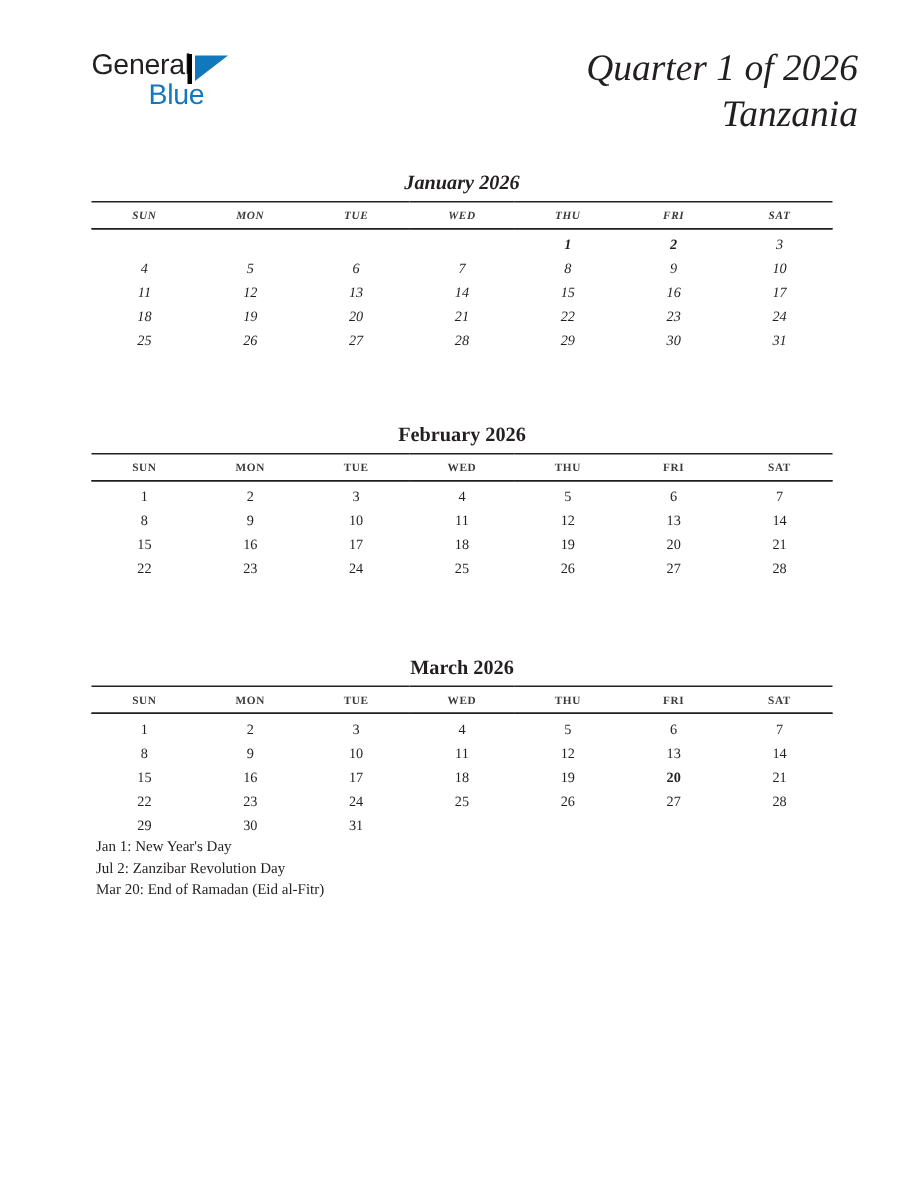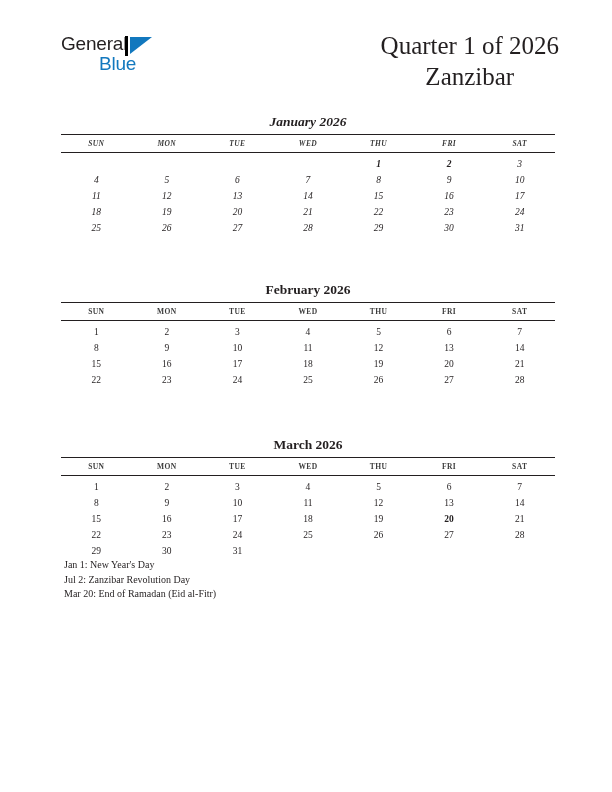--- a/index.html
+++ b/index.html
@@ -73,23 +73,24 @@
     left: 5px;
     top: 1px;
     width: 0;
     height: 0;
     border-top: 17px solid #1278be;
     border-right: 22px solid transparent;
   }
 
   .title-block {
     position: absolute;
-    right: 53px;
+    right: 40px;
     top: 30px;
-    text-align: center;
+    text-align: right;
+    font-style: italic;
   }
   .title-main {
     font-size: 25px;
     line-height: 31px;
     color: #231f20;
     white-space: nowrap;
   }
   .title-sub {
     font-size: 25px;
     line-height: 31px;
@@ -172,21 +173,21 @@
   <div class="logo">
     <span class="logo-general">General</span>
     <span class="logo-blue">Blue</span>
     <span class="logo-mark">
       <span class="logo-bar"></span>
       <span class="logo-tri"></span>
     </span>
   </div>
   <div class="title-block">
     <div class="title-main">Quarter 1 of 2026</div>
-    <div class="title-sub">Zanzibar</div>
+    <div class="title-sub">Tanzania</div>
   </div>
 </div>
 
 <div class="months">
 
   <div class="month-block jan">
     <div class="month-title">January 2026</div>
     <table class="cal">
       <thead>
         <tr>

